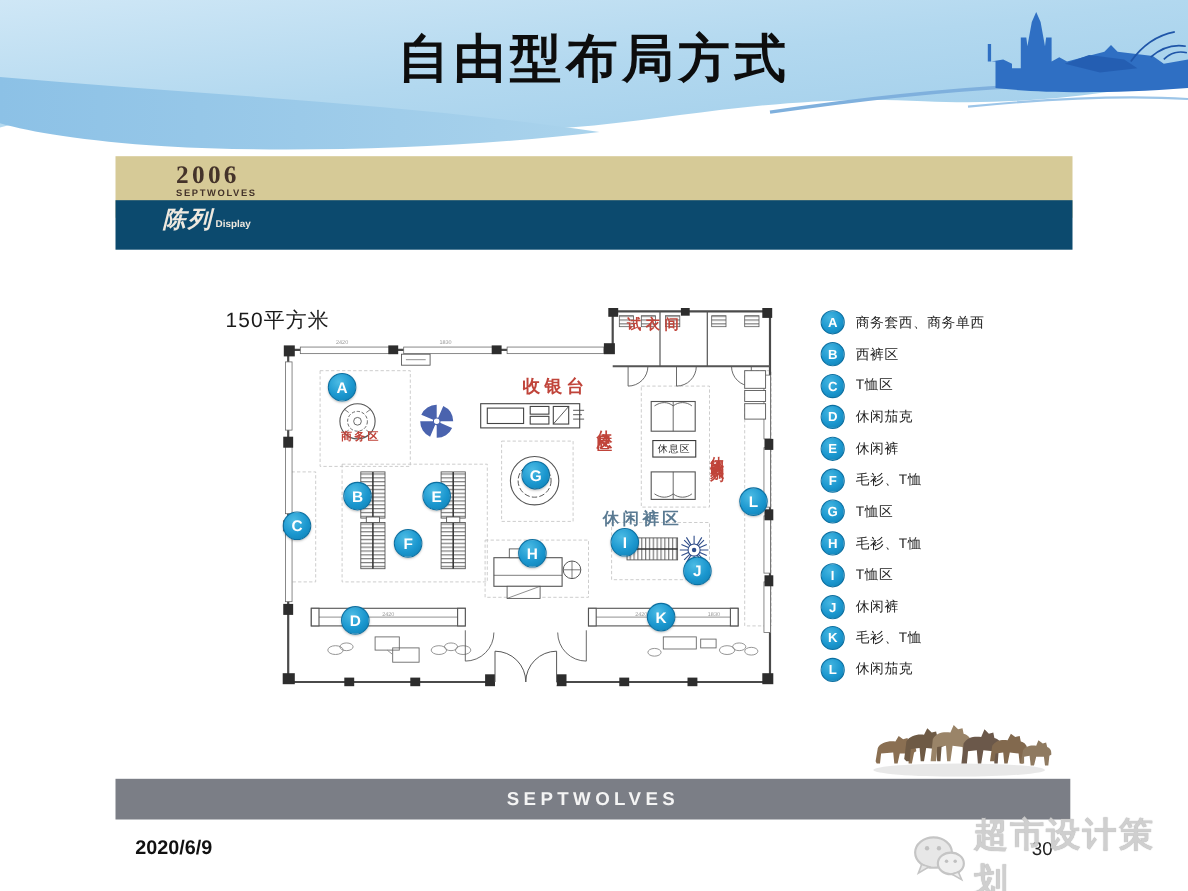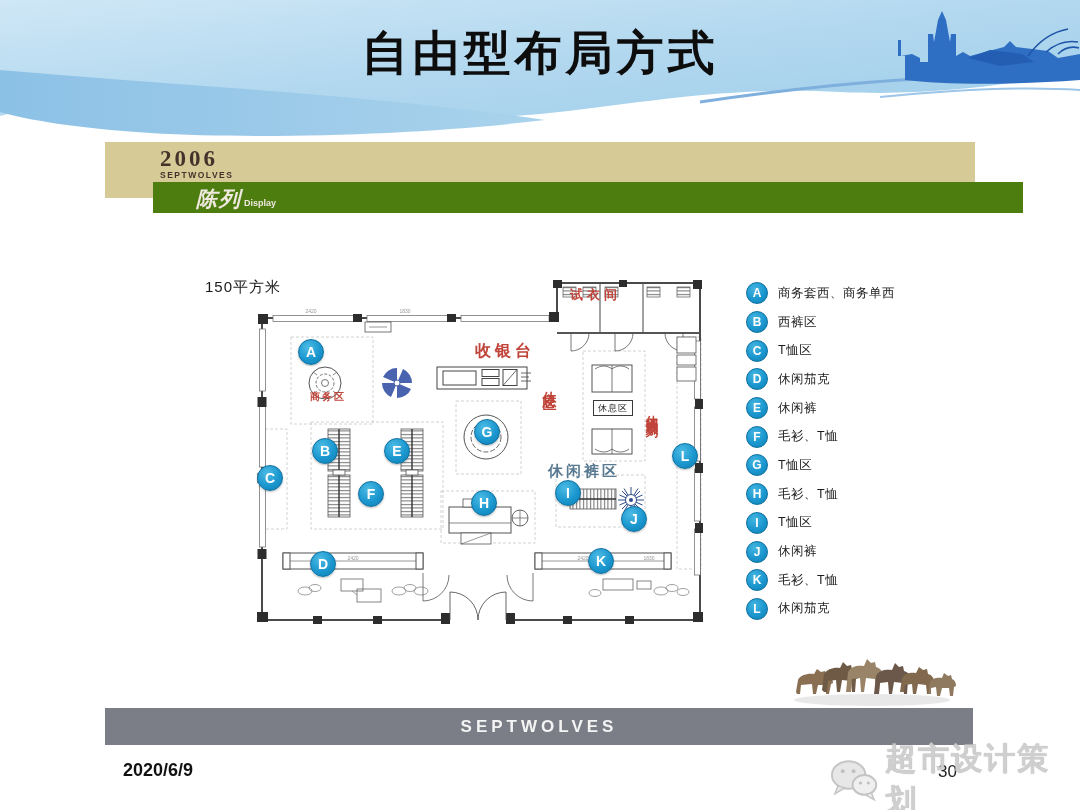--- a/index.html
+++ b/index.html
@@ -12,26 +12,26 @@
   .slide-title{
     position:absolute;left:0;top:22px;width:1080px;text-align:center;
     font-size:47px;font-weight:900;color:#0d0d0d;letter-spacing:4px;
     font-family:Liberation Sans, sans-serif;
   }
   
   .band-tan{position:absolute;left:105px;top:142px;width:870px;height:56px;background:#d6ca97;}
   .brand-logo{position:absolute;left:55px;top:5px;color:#44332a;line-height:1;}
   .brand-year{font-family:"Liberation Serif",serif;font-weight:bold;font-size:23px;letter-spacing:3px;}
   .brand-name{font-size:8.5px;font-weight:bold;letter-spacing:1.5px;margin-top:1px;}
-  .band-brown{position:absolute;left:105px;top:182px;width:870px;height:31px;background:#4d7c0f;color:#efe9df;margin-left:48px;}
+  .band-brown{position:absolute;left:105px;top:182px;width:870px;height:45px;background:#0c4a6e;color:#efe9df;}
   .section-label{position:absolute;left:43px;top:3px;}
   .section-cn{font-size:21px;font-weight:bold;font-style:italic;letter-spacing:2px;}
   .section-en{font-size:9px;font-weight:bold;margin-left:2px;}
   
-  .area-label{position:absolute;left:205px;top:278px;font-size:15px;color:#1a1a1a;letter-spacing:1px;}
+  .area-label{position:absolute;left:205px;top:278px;font-size:19px;color:#1a1a1a;letter-spacing:1px;}
   
   .plan-wrap{position:absolute;left:253px;top:279px;width:455px;height:345px;}
   .plan-wrap svg.plan{position:absolute;left:0;top:0;}
   .zone-label{position:absolute;color:#c0443a;font-weight:bold;white-space:nowrap;}
   .zl-cashier{left:194px;top:62px;font-size:16px;letter-spacing:4px;padding-left:28px;}
   .zl-business{left:57px;top:111px;font-size:10px;letter-spacing:2px;}
   .zl-fitting{left:317px;top:7px;font-size:13px;letter-spacing:4px;}
   .zl-rest{left:288px;top:101px;font-size:14px;letter-spacing:3px;writing-mode:vertical-rl;text-orientation:upright;}
   .zl-sports{left:390px;top:126px;font-size:12.5px;letter-spacing:2px;writing-mode:vertical-rl;text-orientation:upright;}
   .zl-pants{left:295px;top:183px;font-size:15px;letter-spacing:3px;color:#5a7a92;}

